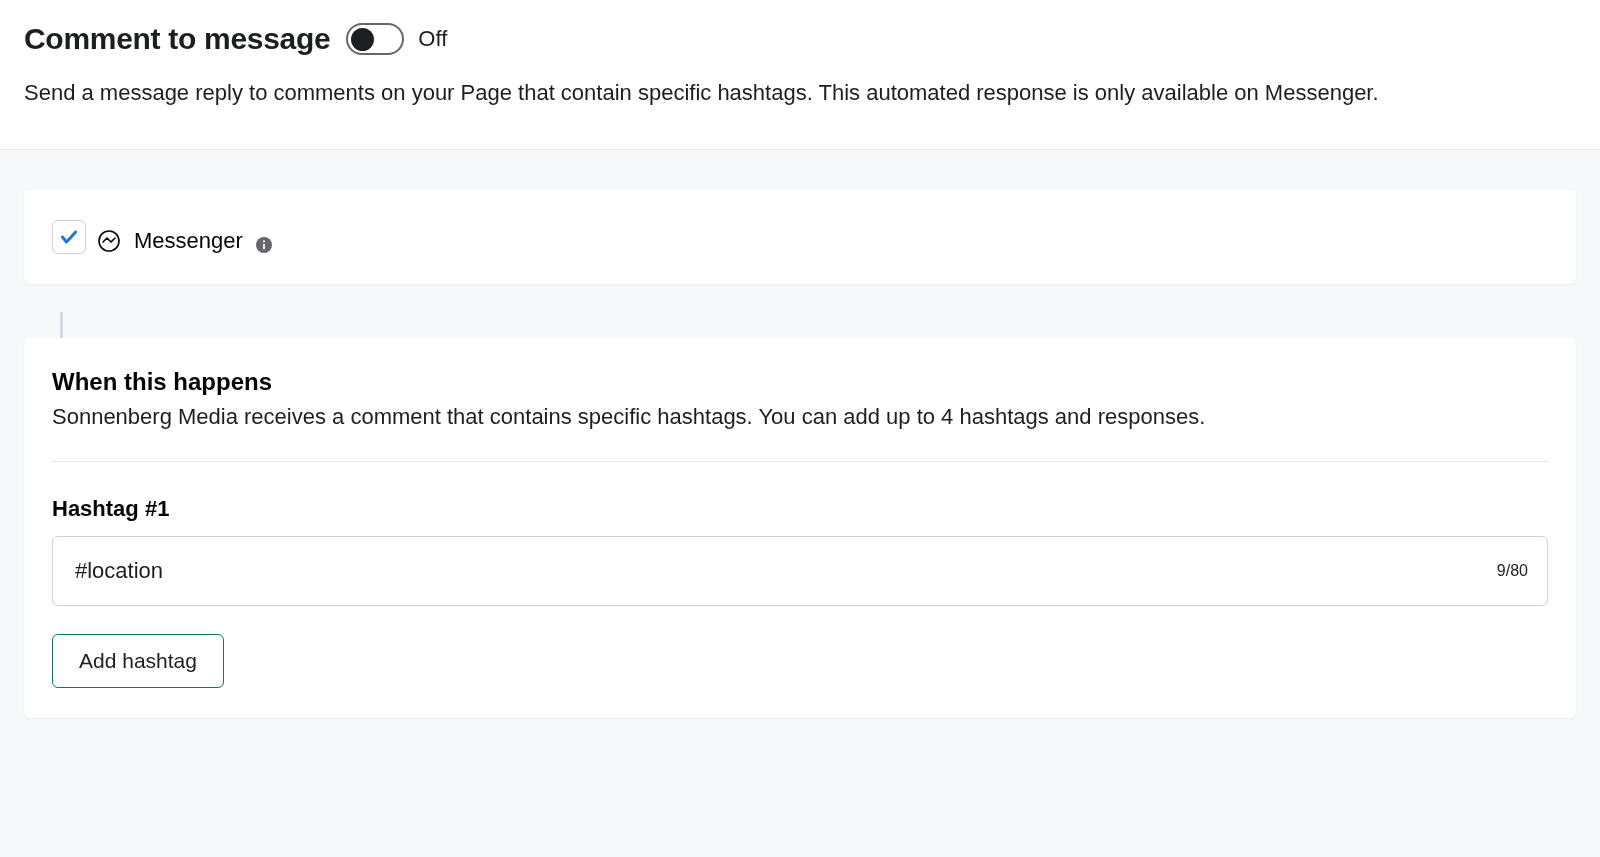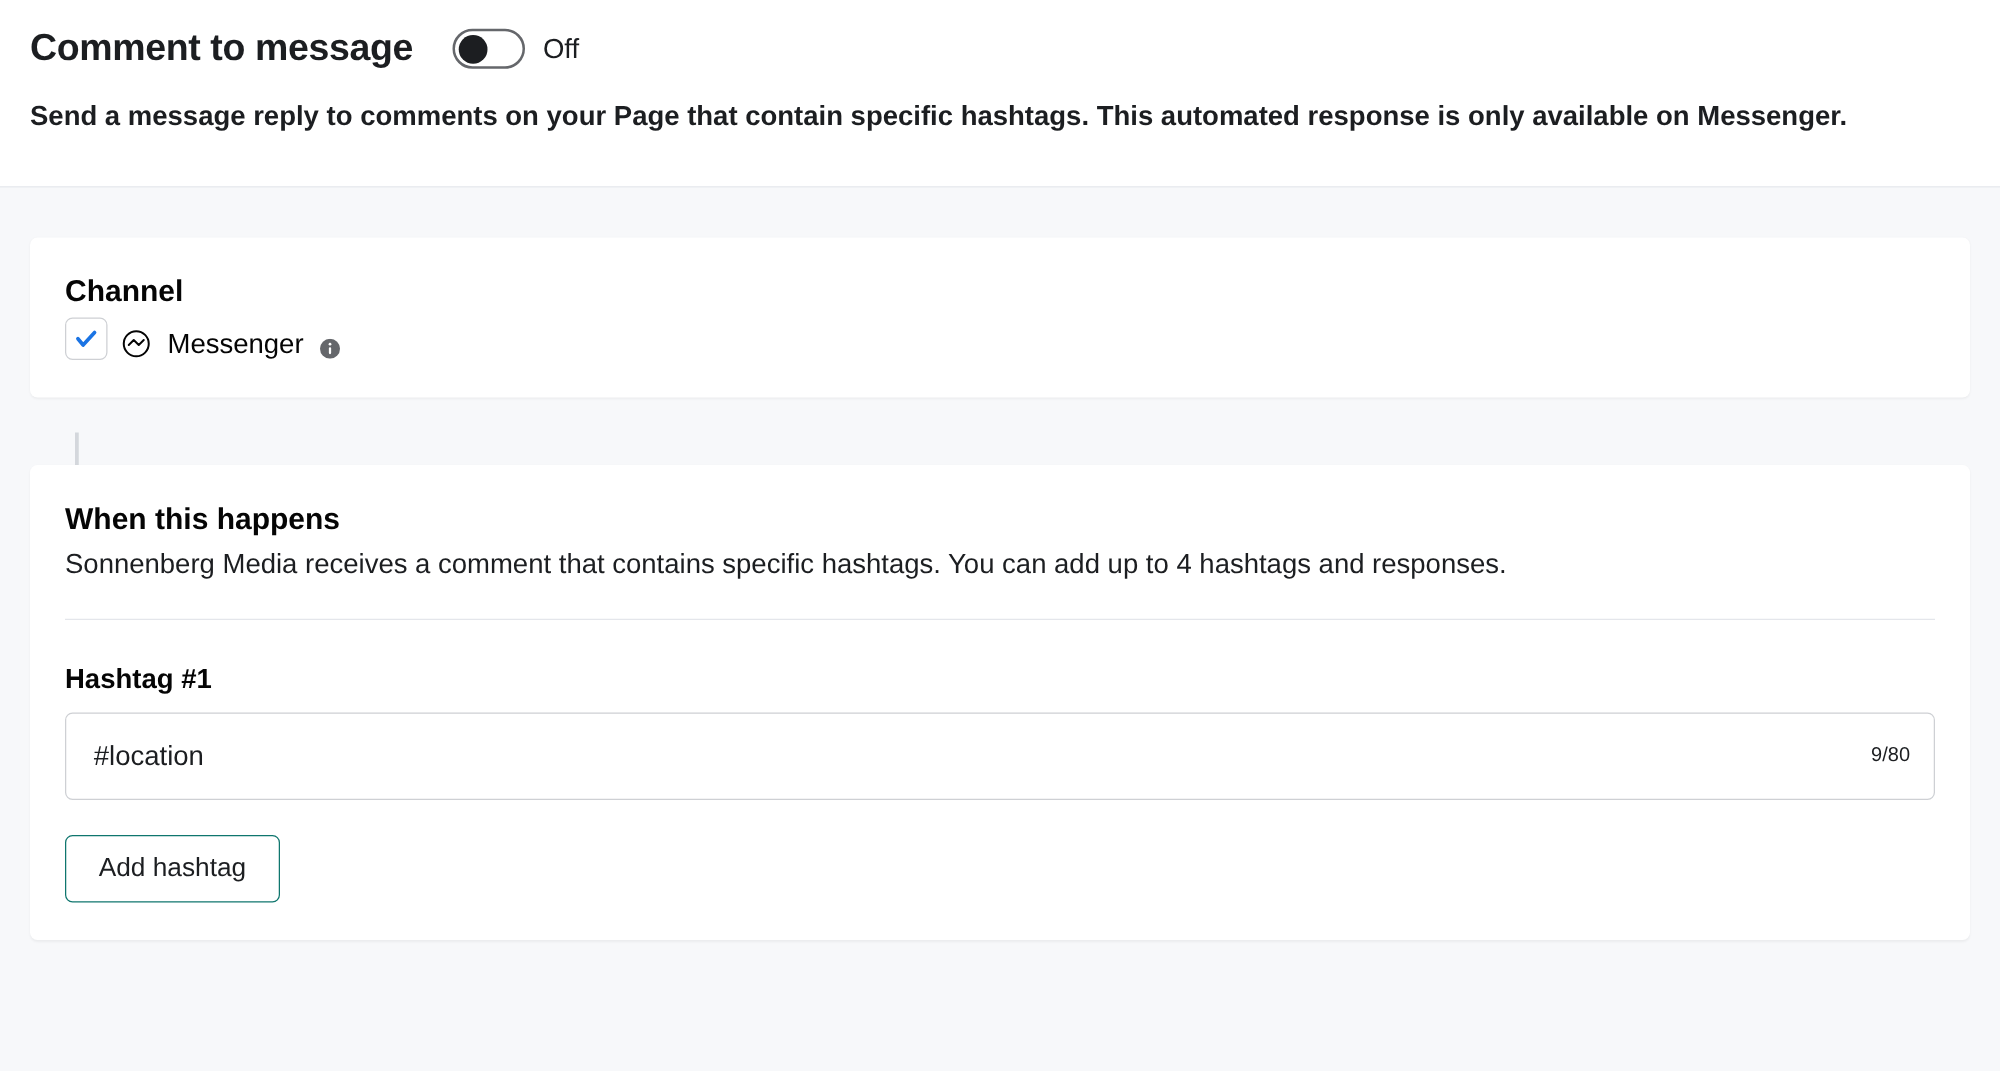--- a/index.html
+++ b/index.html
@@ -18,21 +18,21 @@
     
     .header-section {
       background: #ffffff;
       padding: 22px 24px 40px 24px;
       border-bottom: 1px solid #e4e6eb;
     }
     
     .title-row {
       display: flex;
       align-items: center;
-      gap: 32px;
+      gap: 16px;
       margin-bottom: 22px;
     }
     
     .page-title {
       font-size: 30px;
       font-weight: 700;
       color: #1c1e21;
       letter-spacing: -0.3px;
     }
     
@@ -64,21 +64,20 @@
     
     .toggle-label {
       font-size: 22px;
       color: #1c1e21;
     }
     
     .page-subtitle {
       font-size: 22px;
       color: #1c1e21;
       line-height: 1.4;
-      font-weight: bold;
     }
     
     .content-area {
       padding: 40px 24px 24px 24px;
     }
     
     .card {
       background: #ffffff;
       border-radius: 6px;
       padding: 30px 28px;
@@ -216,21 +215,20 @@
       </div>
       <span class="toggle-label">Off</span>
     </div>
   </div>
   <p class="page-subtitle">Send a message reply to comments on your Page that contain specific hashtags. This automated response is only available on Messenger.</p>
 </div>
 
 <div class="content-area">
 
   <div class="card">
-    <h2 class="section-title">Channel</h2>
 
     <div class="channel-option">
       <div class="checkbox">
         <svg viewBox="0 0 24 24" fill="none" stroke="#1b74e4" stroke-width="3.5" stroke-linecap="round" stroke-linejoin="round">
           <polyline points="4 12 9 18 20 6"></polyline>
         </svg>
       </div>
       <div class="messenger-icon-wrap">
         <svg viewBox="0 0 24 24" width="24" height="24" fill="none" stroke="#050505" stroke-width="1.6">
           <circle cx="12" cy="12" r="10"></circle>

